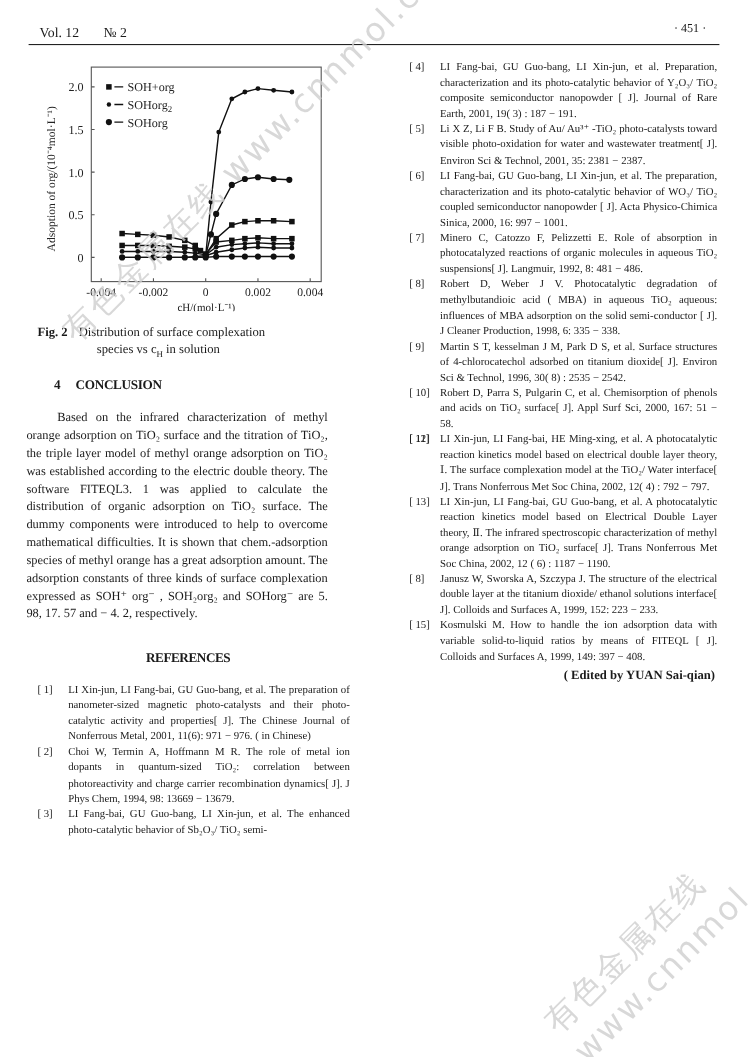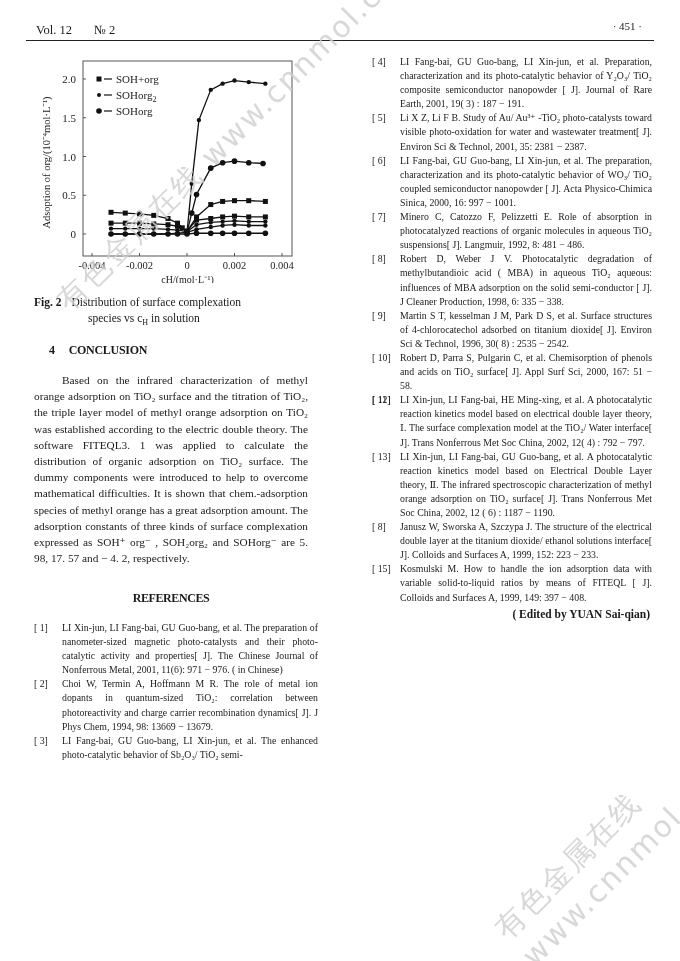--- a/index.html
+++ b/index.html
@@ -16,21 +16,21 @@
   .right { left:372px; width:280px; top:55px; font-size:9.8px; line-height:14.1px; }
 
   .chart-wrap { position:absolute; left:22px; top:58px; width:290px; height:225px; }
   .caption { position:absolute; left:34px; top:294px; width:272px; font-size:11.5px; line-height:16px; }
   .caption .fig { font-weight:bold; margin-right:10px; }
   .caption .l2 { display:block; padding-left:54px; }
 
   .section { position:absolute; left:34px; top:343px; font-weight:bold; font-size:12px; letter-spacing:-0.3px;margin-left:15px; }
   .section .num { margin-right:14px; }
 
-  .para { position:absolute; left:34px; top:372px; width:274px; font-size:11.3px; line-height:16.2px; text-align:justify; text-indent:28px; }
+  .para { position:absolute; left:24px; top:372px; width:274px; font-size:11.3px; line-height:16.2px; text-align:justify; text-indent:28px; }
 
   .refs-h { position:absolute; left:34px; width:274px; top:591px; text-align:center; font-weight:bold; font-size:12px; letter-spacing:-0.4px; }
 
   .ref { position:relative; padding-left:28px; font-size:9.8px; line-height:14.1px; text-align:justify; }
   .ref .n { position:absolute; left:0; top:0; }
   .left-refs { position:absolute; left:34px; top:621px; width:284px; }
   .edited { text-align:right; font-weight:bold; font-size:11.5px; margin-top:2px; padding-right:2px; }
 
   .wm { position:absolute; color:#cfcfcf; font-family:"DejaVu Sans",sans-serif; pointer-events:none; opacity:0.8; }
   .wm1 { left:-10px; top:110px; transform:rotate(-45deg); font-size:30px; letter-spacing:2px; }

